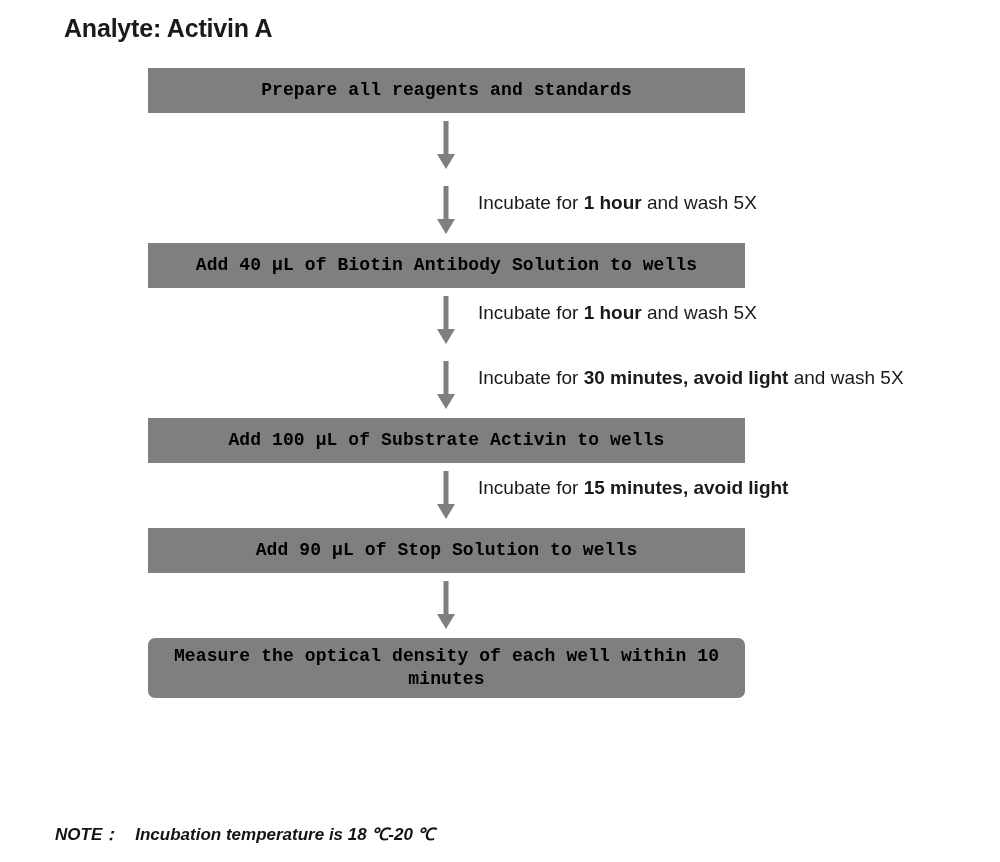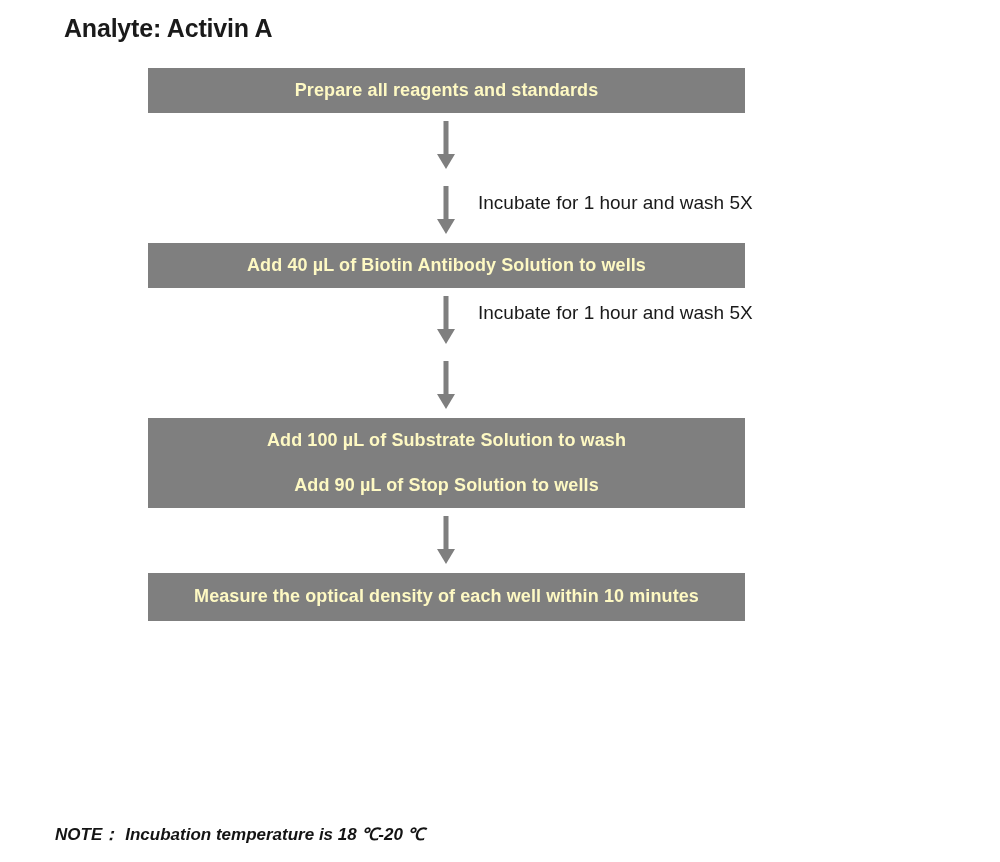--- a/index.html
+++ b/index.html
@@ -38,34 +38,35 @@
   .flow {
     position: absolute;
     left: 148px;
     top: 68px;
     width: 597px;
   }
 
   .step-box {
     width: 597px;
     background: #7f7f7f;
-    color: #fef9c3;
+    color: #000000;
     font-size: 18px;
     font-weight: bold;
     display: flex;
     align-items: center;
     justify-content: center;
     text-align: center;
     box-sizing: border-box;
     padding: 4px 20px;
     line-height: 1.28;
     letter-spacing: 0.1px;
+    font-family: Liberation Mono, monospace;
   }
   .step-box.h1 { height: 45px; }
-  .step-box.h2 { height: 48px; }
+  .step-box.h2 { height: 60px; border-radius: 7px; }
 
   
   .connector {
     position: relative;
     height: 65px;
     width: 597px;
   }
   .arrow {
     position: absolute;
     left: 298px;
@@ -96,34 +97,34 @@
   }
   .note {
     position: absolute;
     left: 330px;
     top: 14px;
     font-size: 19px;
     color: #1a1a1a;
     white-space: nowrap;
     line-height: 1.2;
   }
-  .note b { font-weight: normal; text-align: center; }
+  .note b { font-weight: bold; text-align: center; }
 
   
   .footer-note {
     position: absolute;
     left: 55px;
     top: 822px;
     font-size: 17px;
     font-style: italic;
     font-weight: bold;
     color: #141414;
     white-space: nowrap;
   }
-  .footer-note .label { margin-right: 6px; }
+  .footer-note .label { margin-right: 16px; }
 </style>
 </head>
 <body>
 
 <div class="page">
 
   <div class="title">Analyte: Activin A</div>
 
   <div class="flow">
 
@@ -162,26 +163,38 @@
         <span>Incubate for </span><b>1 hour</b><span> and wash 5X</span>
       </div>
     </div>
 
 
     <div class="connector">
       <div class="arrow">
         <div class="shaft"></div>
         <div class="head"></div>
       </div>
-    </div>
-
-    <div class="step-box h1">
-      <span>Add 100 µL of Substrate Solution to wash</span>
-    </div>
-
+      <div class="note">
+        <span>Incubate for </span><b>30 minutes, avoid light</b><span> and wash 5X</span>
+      </div>
+    </div>
+
+    <div class="step-box h1">
+      <span>Add 100 µL of Substrate Activin to wells</span>
+    </div>
+
+    <div class="connector">
+      <div class="arrow">
+        <div class="shaft"></div>
+        <div class="head"></div>
+      </div>
+      <div class="note">
+        <span>Incubate for </span><b>15 minutes, avoid light</b><span></span>
+      </div>
+    </div>
 
     <div class="step-box h1">
       <span>Add 90 µL of Stop Solution to wells</span>
     </div>
 
     <div class="connector">
       <div class="arrow">
         <div class="shaft"></div>
         <div class="head"></div>
       </div>

